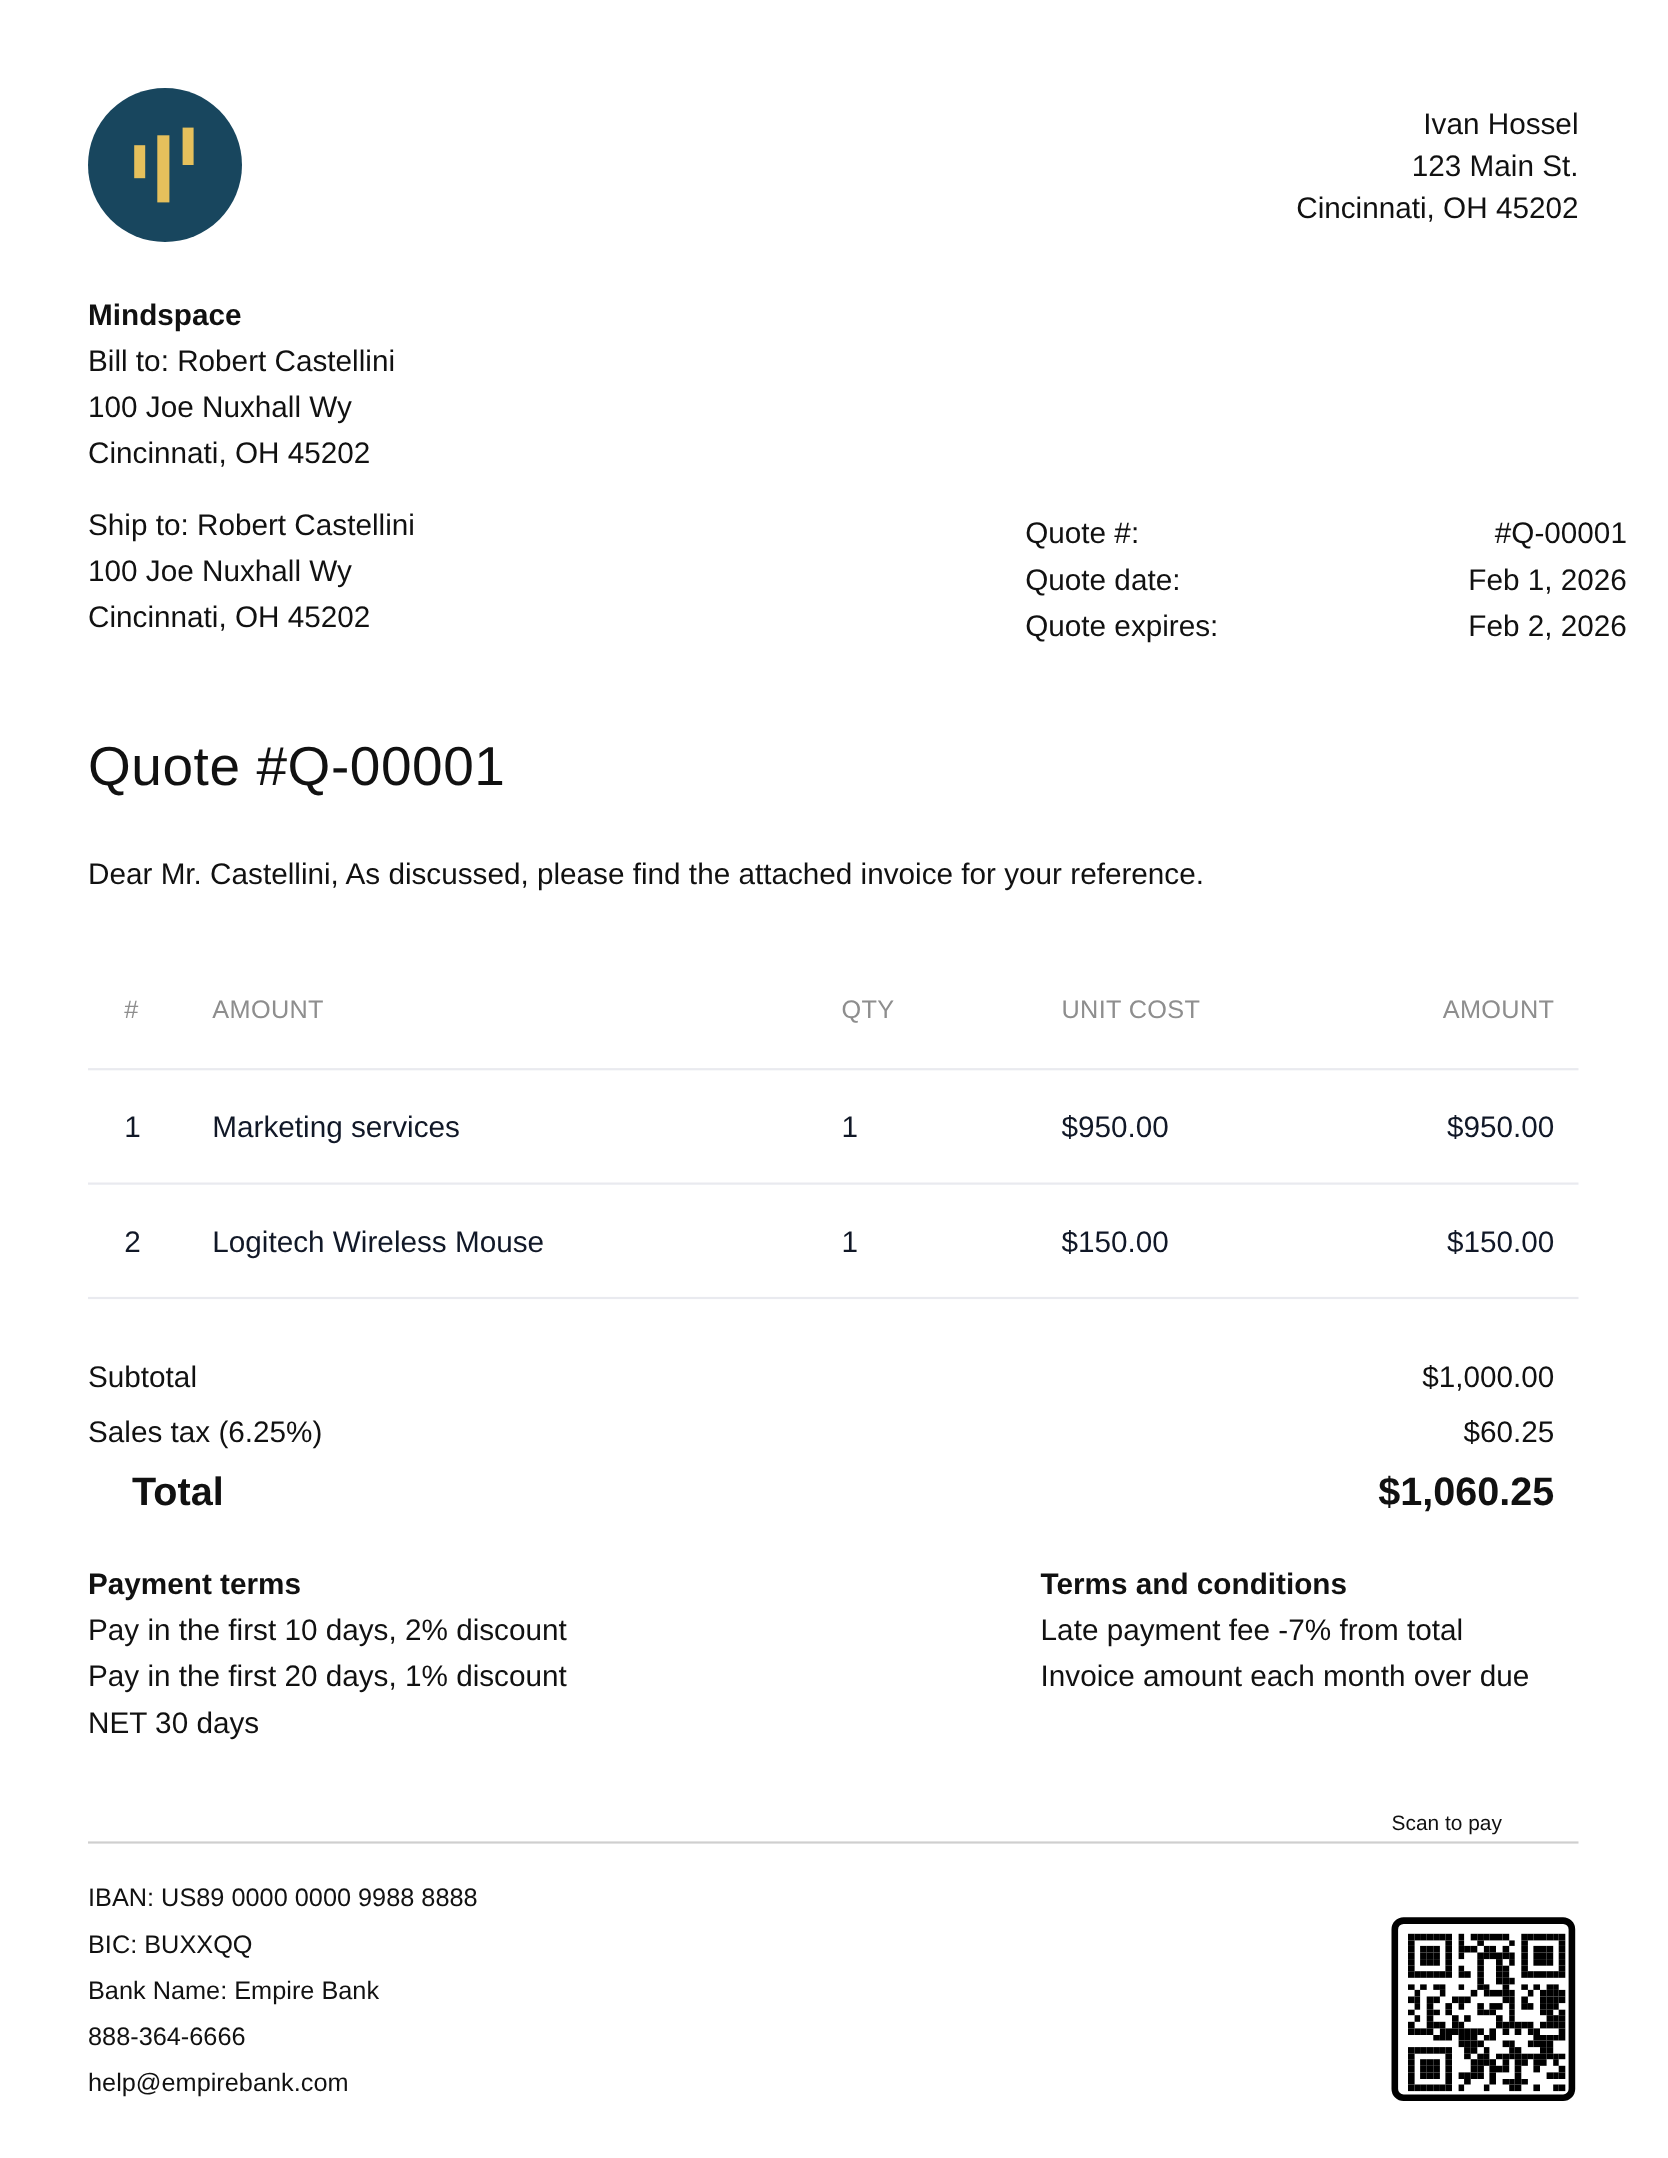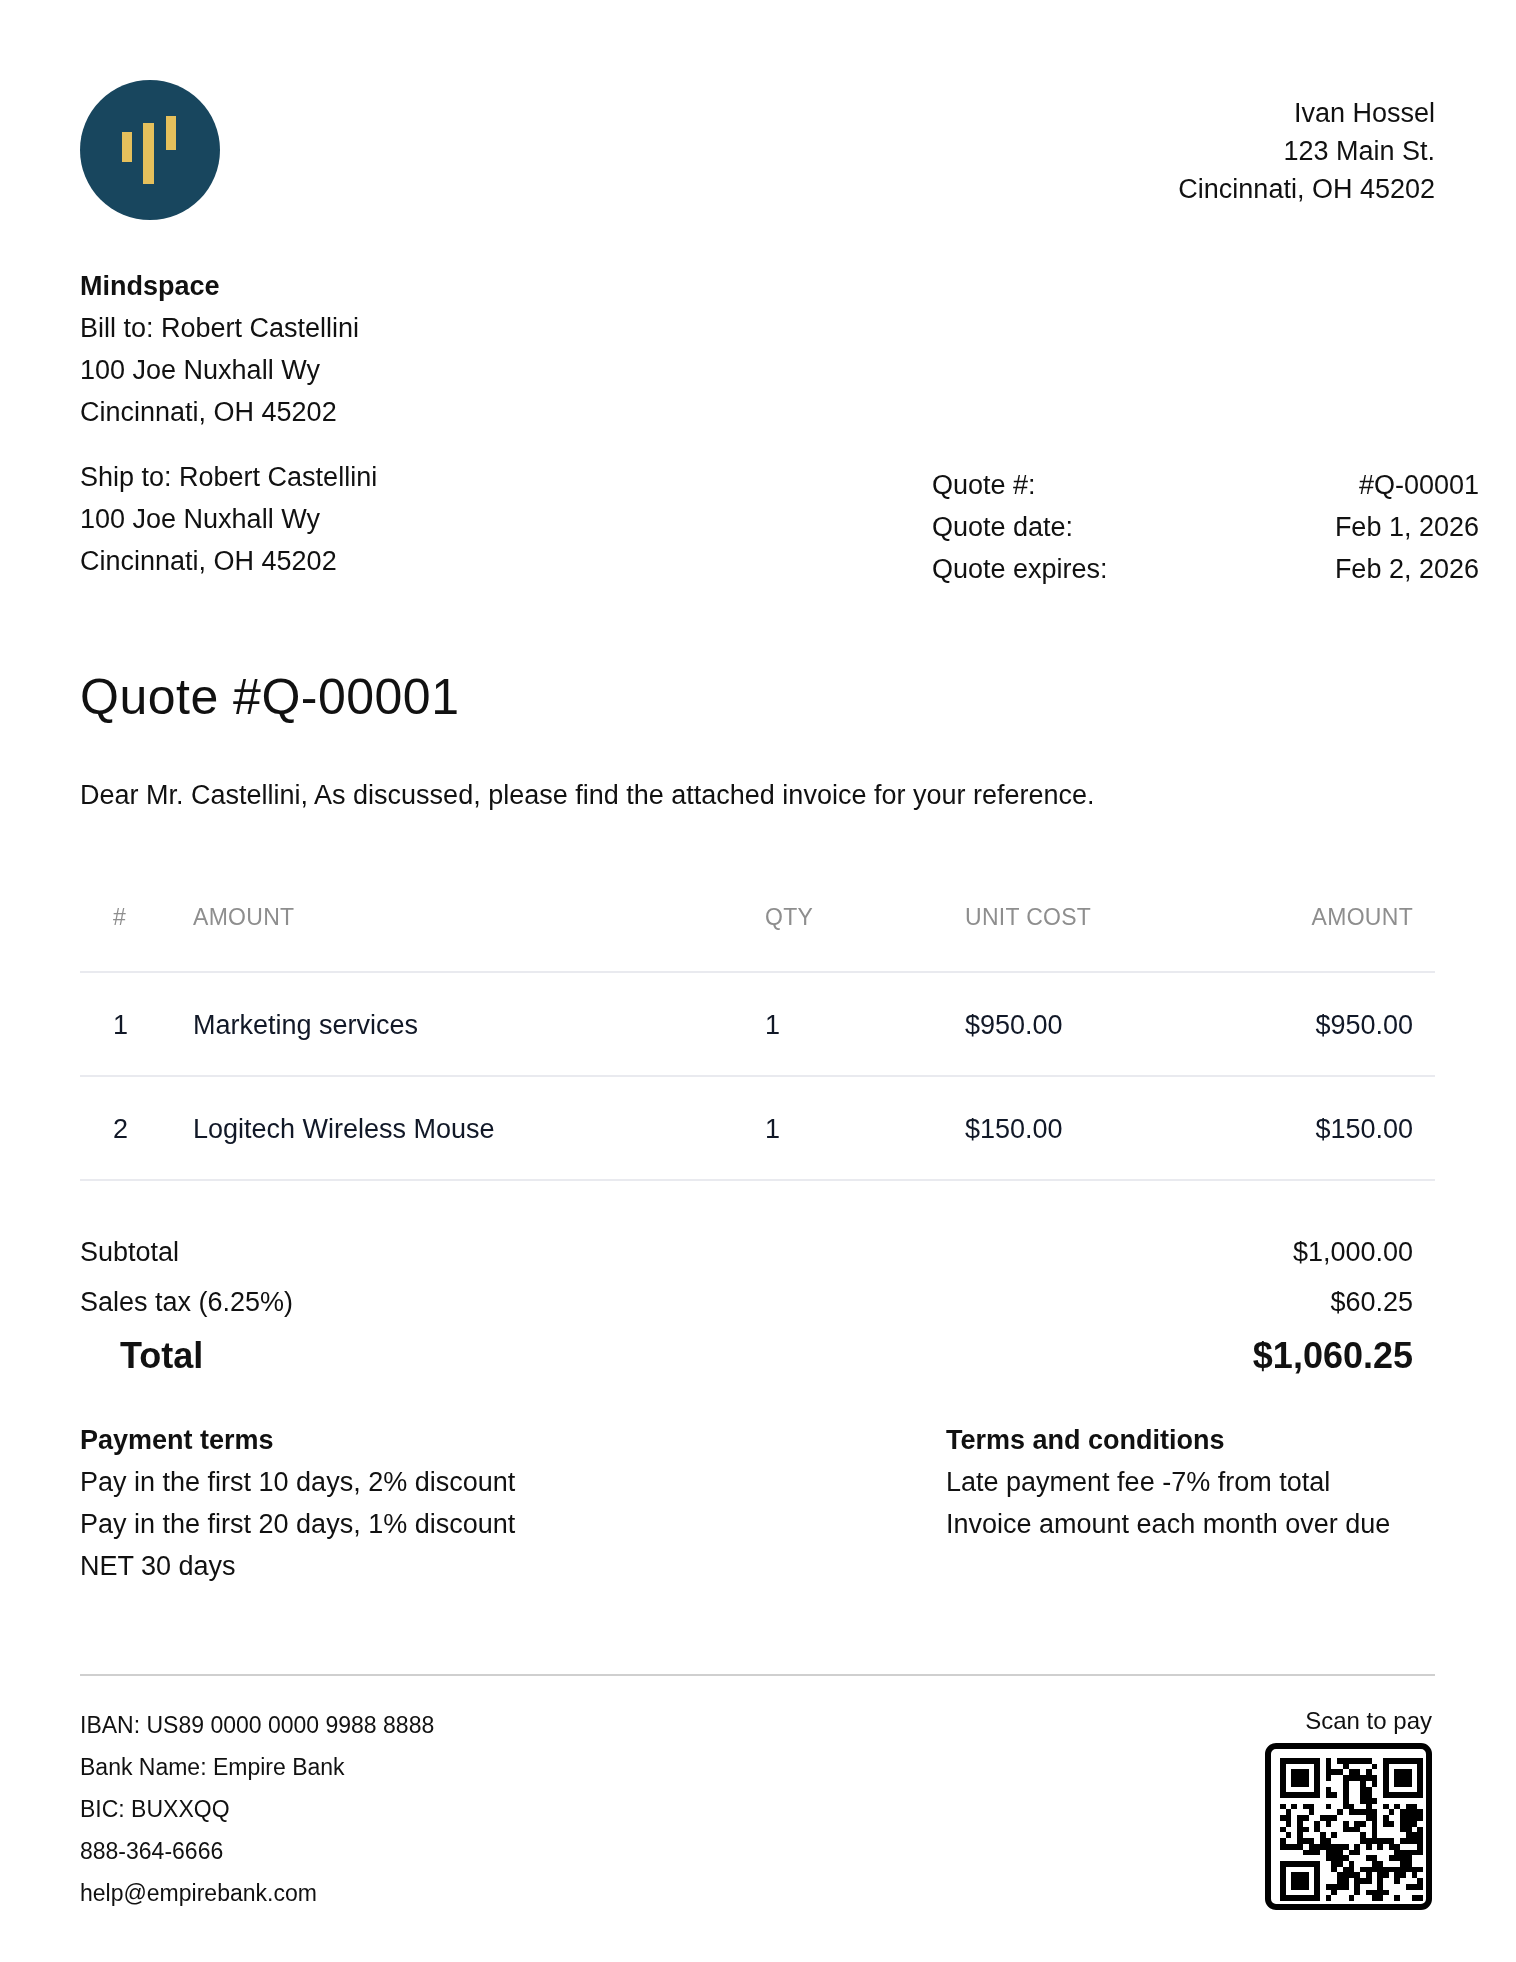--- a/index.html
+++ b/index.html
@@ -57,21 +57,21 @@
   .totals .total-row { font-size: 36px; font-weight: bold; height: 58px; margin-left: 40px; }
 
   .terms-left { left: 80px; top: 1419px; line-height: 42px; font-size: 27px; }
   .terms-right { left: 946px; top: 1419px; line-height: 42px; font-size: 27px; }
   .terms-heading { font-weight: bold; }
 
   .divider { left: 80px; top: 1674px; width: 1355px; height: 2px; background: #cfcfcf; }
 
   .bank { left: 80px; top: 1704px; line-height: 42px; font-size: 23px; }
 
-  .scan-label { left: 1265px; top: 1707px; width: 167px; text-align: right; font-size: 24px; }
+  .scan-label { left: 1265px; top: 1648px; width: 167px; text-align: left; font-size: 19px; }
   .qr {
     left: 1265px; top: 1743px; width: 167px; height: 167px;
     border: 6px solid #000; border-radius: 11px; background: #fff;
     padding: 9px;
   }
   .qr-grid { width: 143px; height: 143px; display: grid; grid-template-columns: repeat(25, 1fr); grid-template-rows: repeat(25, 1fr); }
   .qr-grid span { display: block; }
   .qr-grid .on { background: #000; }
 </style>
 </head>
@@ -170,22 +170,22 @@
 <div class="abs terms-right lines">
   <div class="terms-heading">Terms and conditions</div>
   <div>Late payment fee -7% from total</div>
   <div>Invoice amount each month over due</div>
 </div>
 
 <div class="abs divider"></div>
 
 <div class="abs bank lines">
   <div>IBAN: US89 0000 0000 9988 8888</div>
+  <div>BIC: BUXXQQ</div>
   <div>Bank Name: Empire Bank</div>
-  <div>BIC: BUXXQQ</div>
   <div>888-364-6666</div>
   <div>help@empirebank.com</div>
 </div>
 
 <div class="abs scan-label">Scan to pay</div>
 <div class="abs qr">
   <div class="qr-grid" id="qr-grid">
       <span class="on"></span>
       <span class="on"></span>
       <span class="on"></span>

